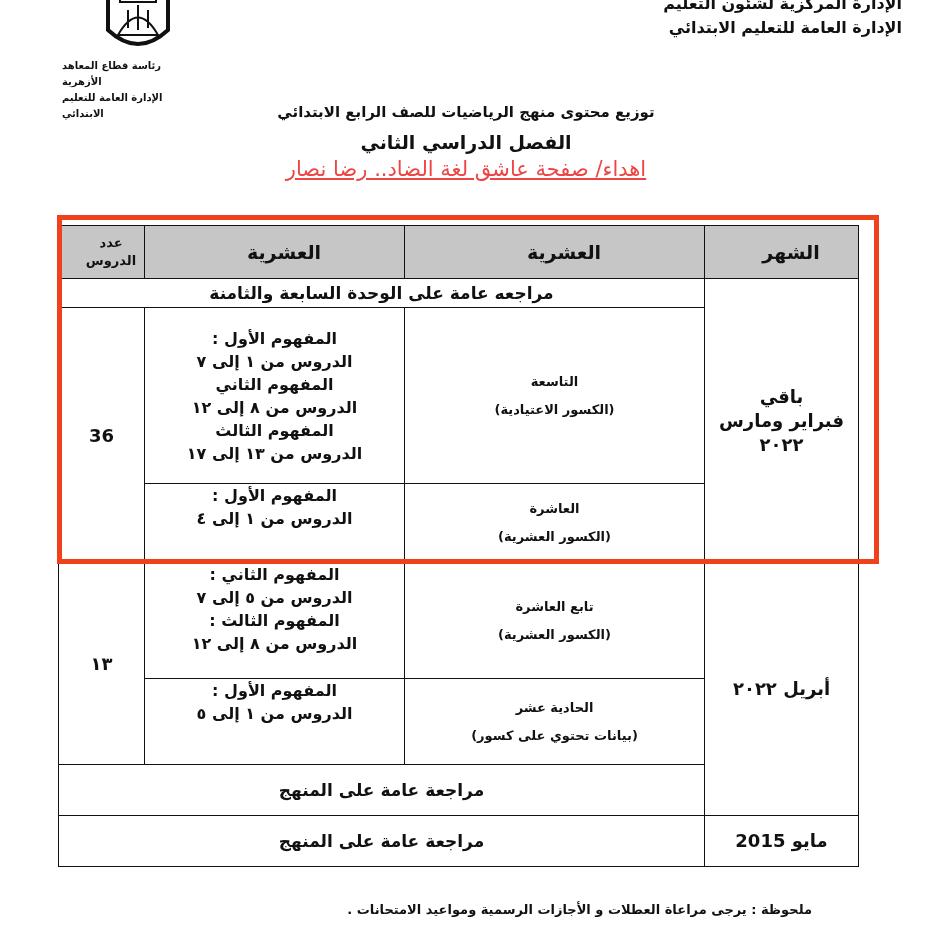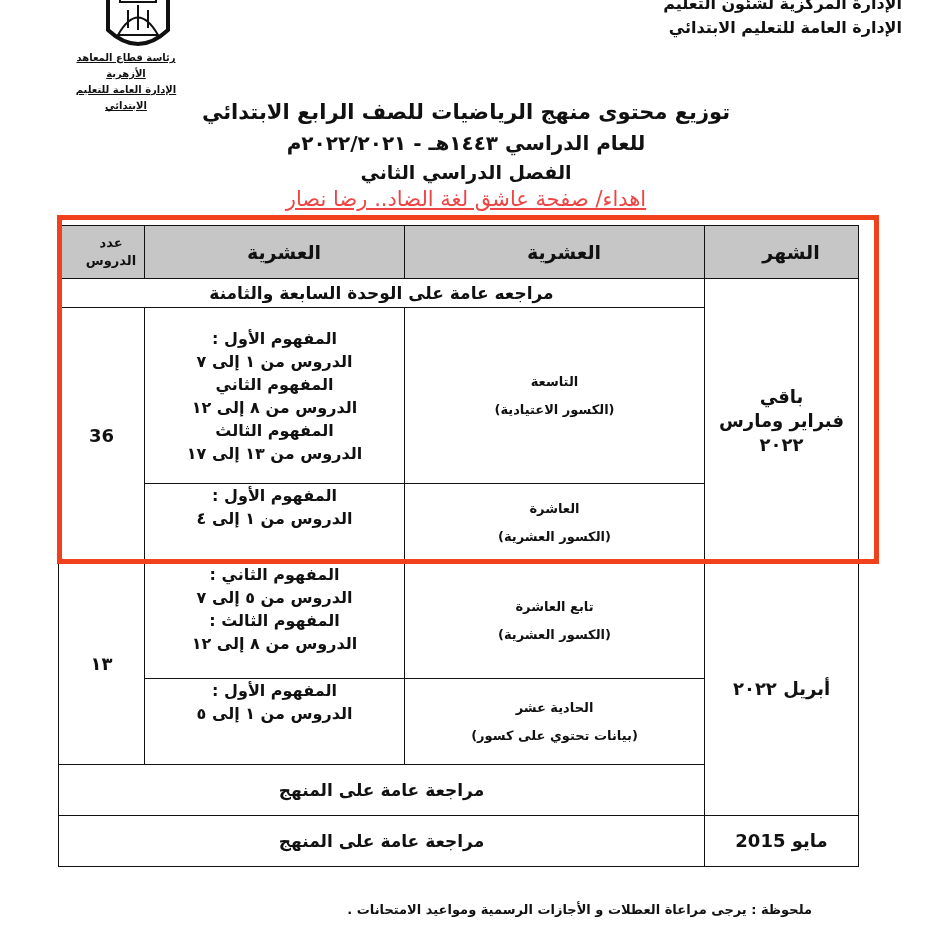--- a/index.html
+++ b/index.html
@@ -1,23 +1,23 @@
 <!DOCTYPE html>
 <html><head>
 <meta charset="utf-8">
 <style>
   html, body { margin:0; padding:0; }
   body { width:932px; height:940px; background:#ffffff; position:relative; overflow:hidden;
          font-family:"DejaVu Sans", sans-serif; color:#111; }
   .abs { position:absolute; }
   .hdr-right { right:30px; top:-8px; text-align:right; direction:rtl; font-weight:bold; font-size:16px; line-height:24px; }
   .logo { left:98px; top:-20px; width:80px; height:80px; }
-  .logo-cap { left:62px; top:50px; width:128px; text-align:center; direction:rtl; font-weight:bold; font-size:10px; line-height:16px;text-decoration:underline; }
+  .logo-cap { left:62px; top:58px; width:128px; text-align:left; direction:rtl; font-weight:bold; font-size:10px; line-height:16px; }
   .titles { left:0; width:932px; top:96px; text-align:center; direction:rtl; font-weight:bold; }
-  .titles .t1 { font-size:21px; line-height:32px; }
+  .titles .t1 { font-size:15px; line-height:32px; }
   .titles .t2 { font-size:20px; line-height:30px; }
   .titles .t3 { font-size:19px; line-height:28px; }
   .titles .t4 { font-size:21px; line-height:26px; color:#ef4444; text-decoration:underline; font-weight:normal; }
 
   table.plan { position:absolute; left:58px; top:225px; width:800px; border-collapse:collapse; direction:rtl; table-layout:fixed; }
   table.plan td, table.plan th { border:1.5px solid #111; text-align:center; vertical-align:middle; padding:0; font-weight:bold; }
   table.plan th { background:#c6c6c6; font-size:19px; height:52px;padding-left:19px; }
   table.plan th.small { font-size:13px; line-height:18px; }
   td.review { font-size:17px; height:28px; }
   td.lessons { font-size:16px; line-height:23px; white-space:pre-line; }
@@ -45,21 +45,20 @@
   <line x1="50" y1="30" x2="50" y2="48" stroke="#111" stroke-width="2"></line>
   <rect x="22" y="8" width="36" height="14" fill="none" stroke="#111" stroke-width="2"></rect>
 </svg>
 <div class="abs logo-cap">
   <div>رئاسة قطاع المعاهد الأزهرية</div>
   <div>الإدارة العامة للتعليم الابتدائي</div>
 </div>
 
 <div class="abs titles">
   <div class="t1">توزيع محتوى منهج الرياضيات للصف الرابع الابتدائي</div>
-  <div class="t2">للعام الدراسي ١٤٤٣هـ - ٢٠٢٢/٢٠٢١م</div>
   <div class="t3">الفصل الدراسي الثاني</div>
   <div class="t4">اهداء/ صفحة عاشق لغة الضاد.. رضا نصار</div>
 </div>
 
 <table class="plan">
   <colgroup>
     <col style="width:154px">
       <col style="width:300px">
       <col style="width:260px">
       <col style="width:86px">

